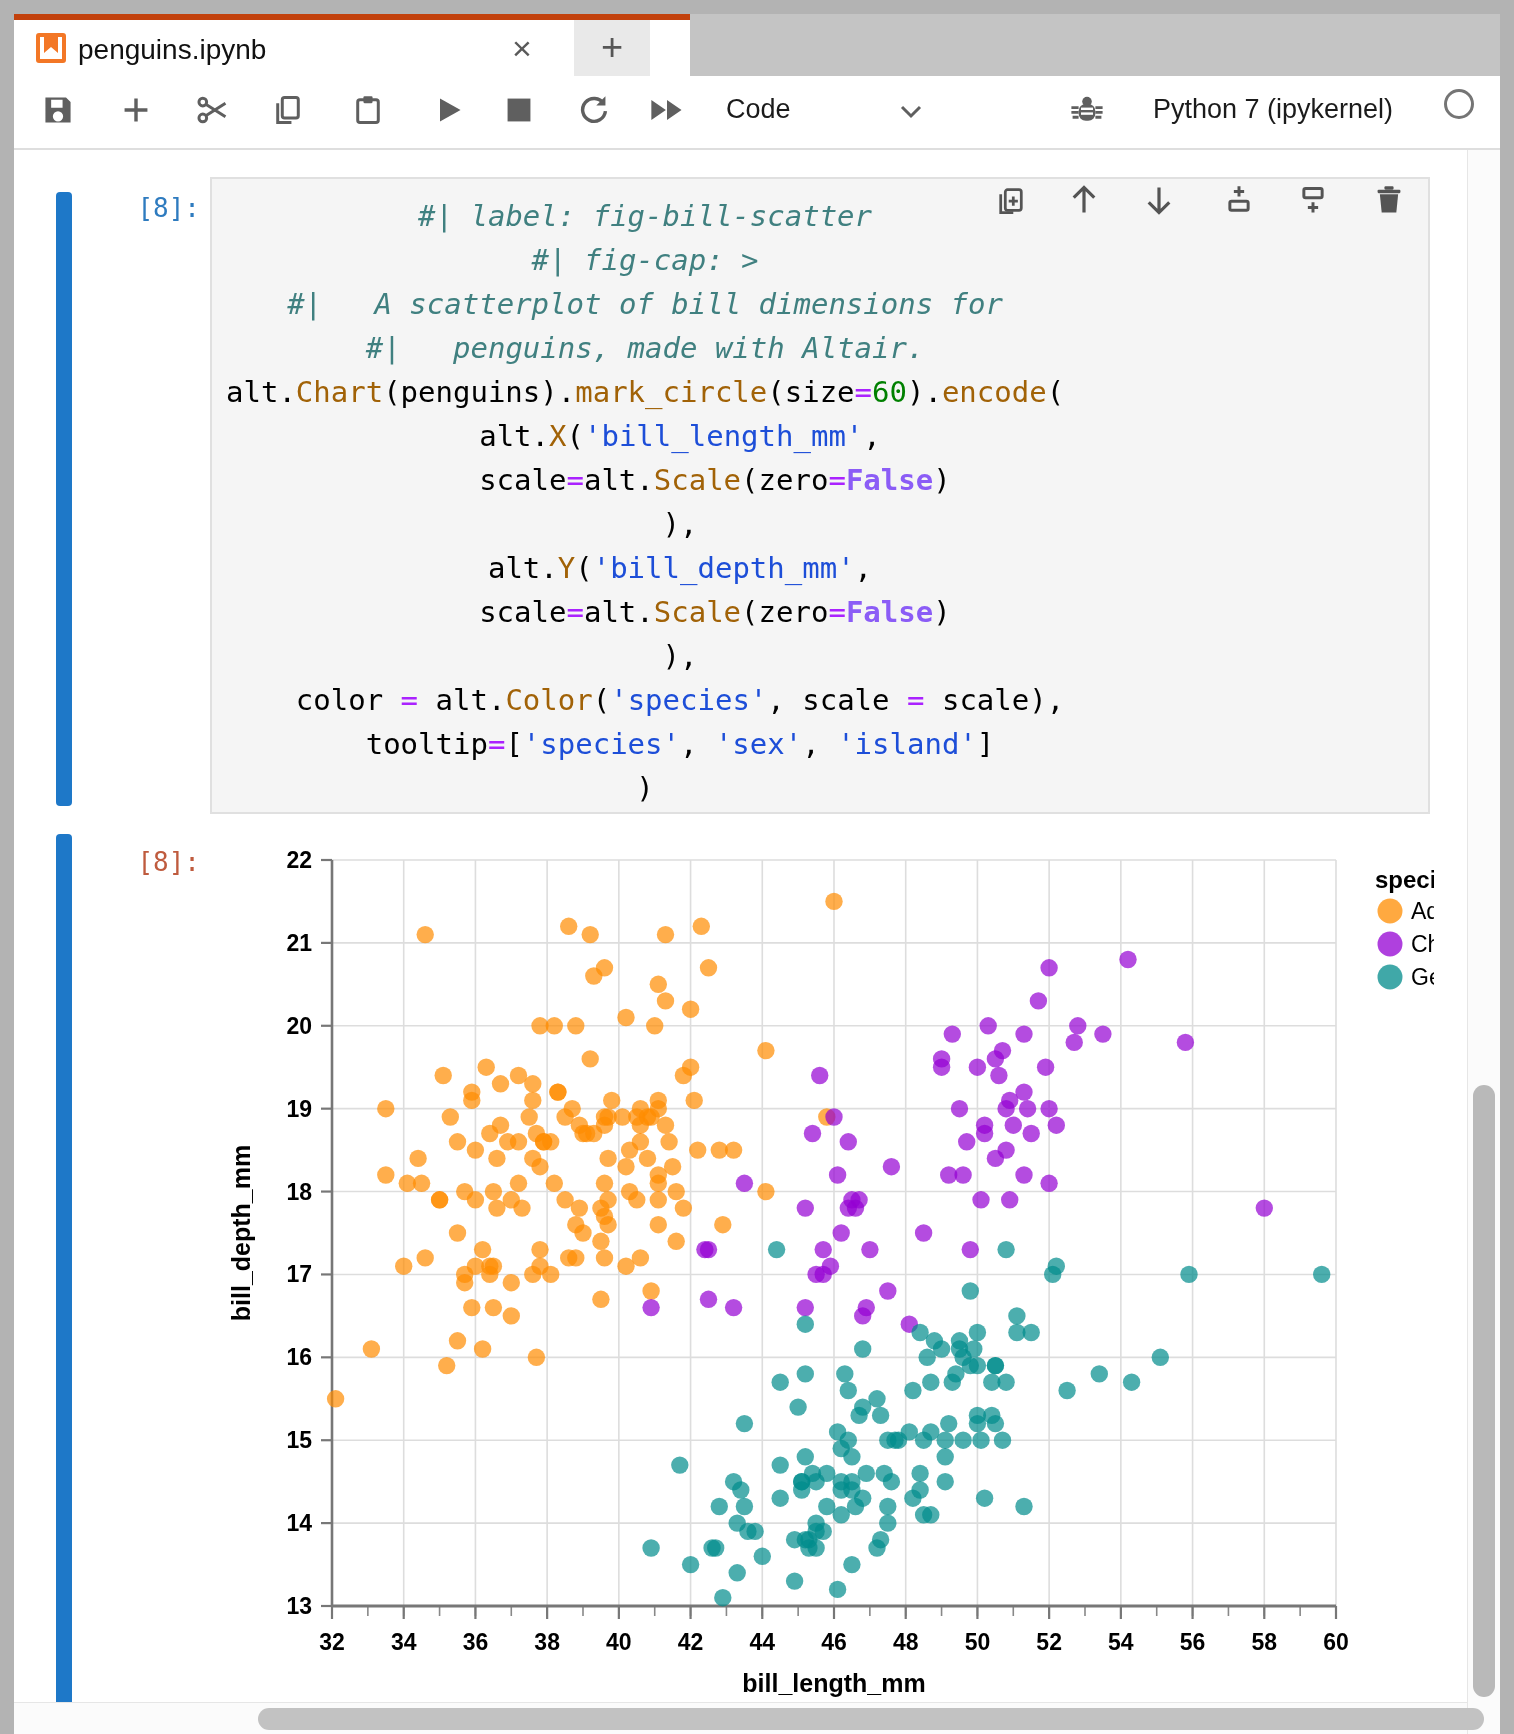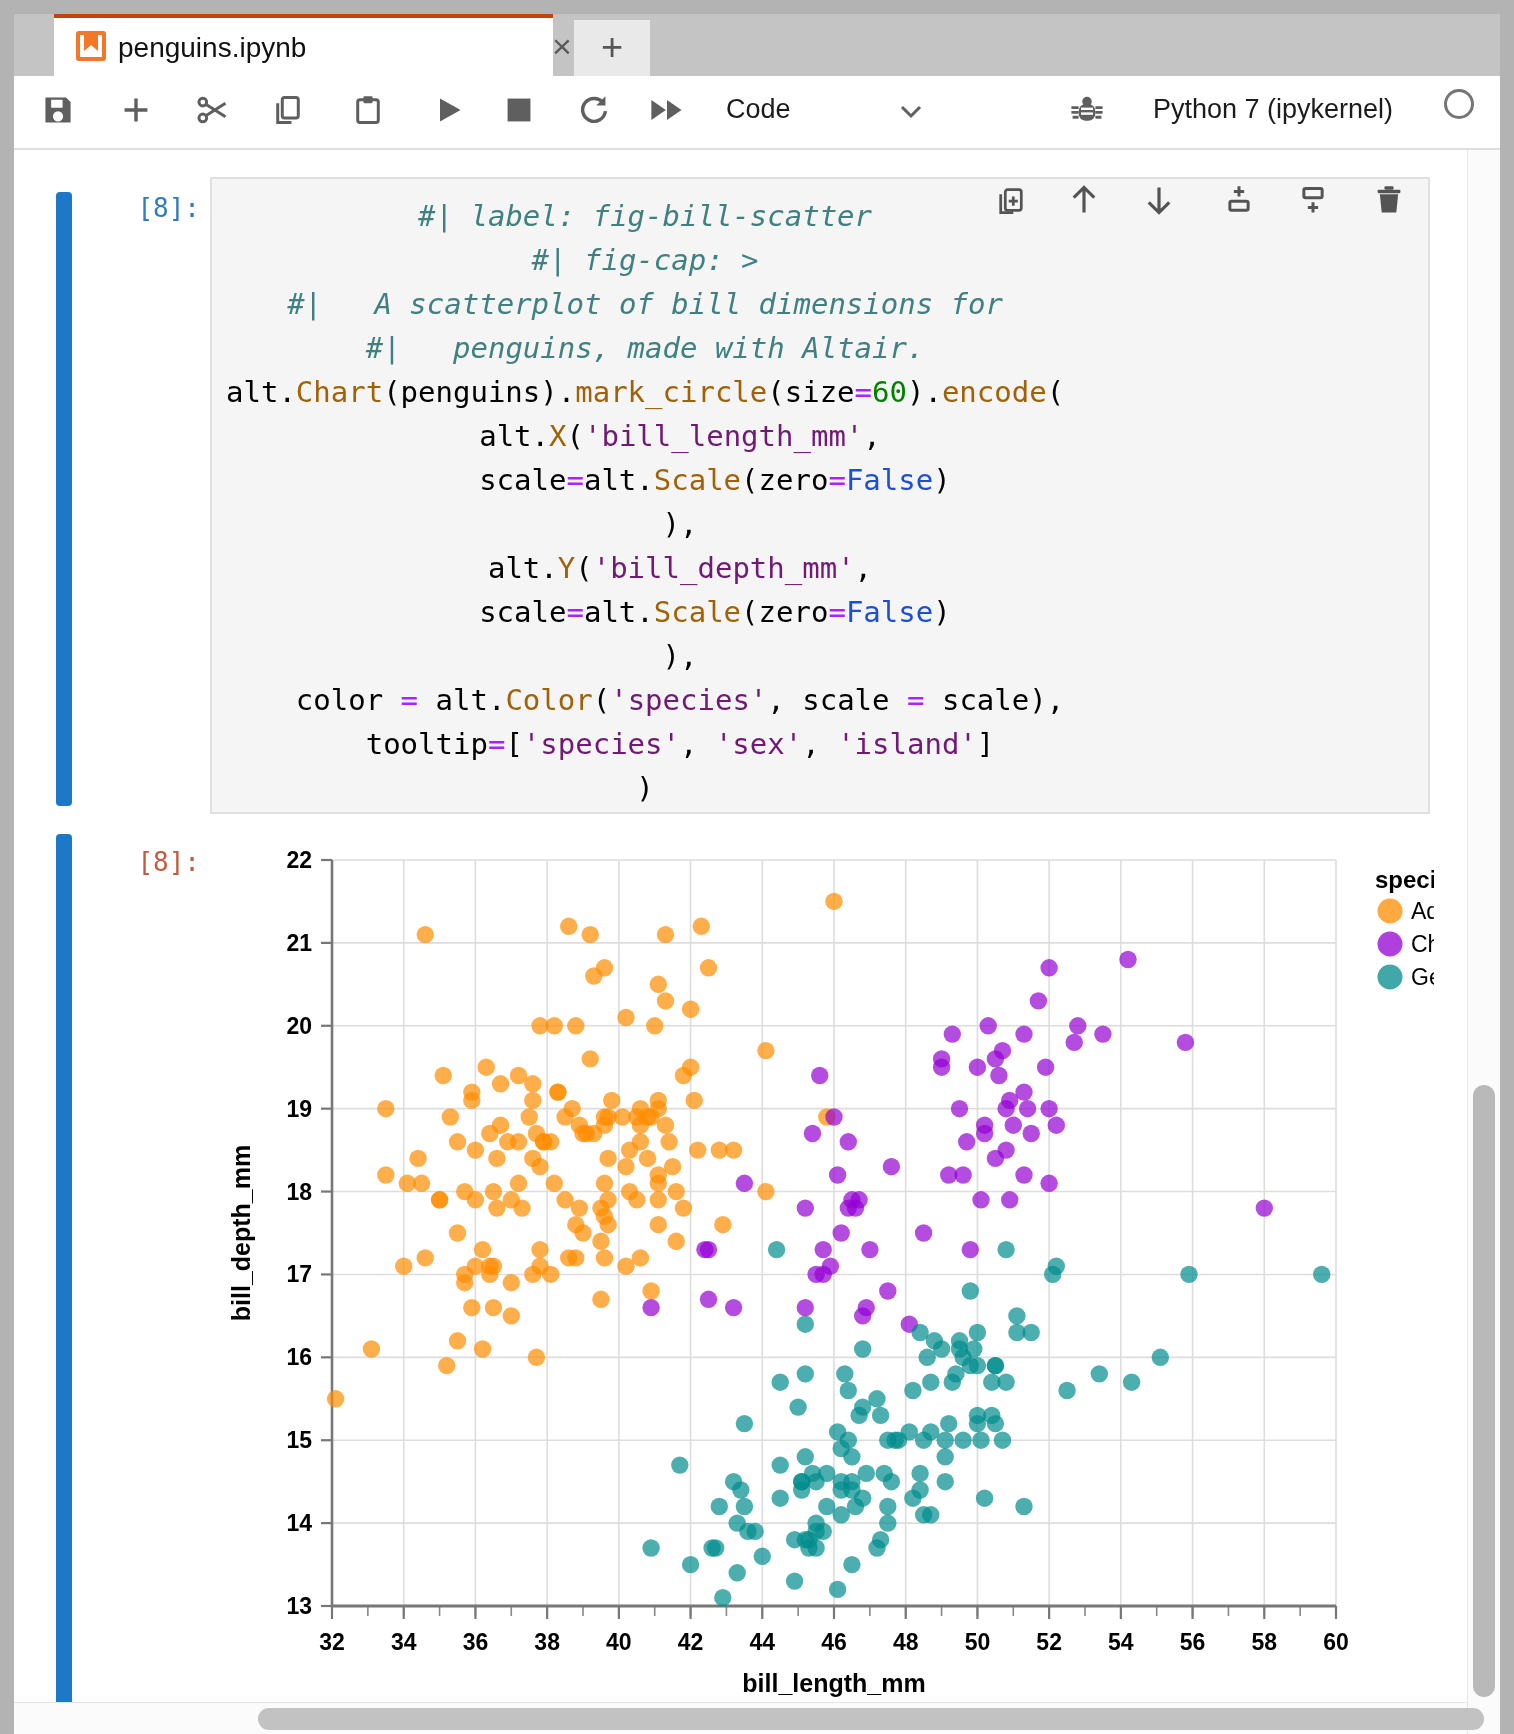--- a/index.html
+++ b/index.html
@@ -2,21 +2,21 @@
 <html><head>
 <meta charset="utf-8">
 <style>
   html,body{margin:0;padding:0;}
   .page{position:relative;width:1514px;height:1734px;background:#b3b3b3;overflow:hidden;
         font-family:"Liberation Sans",sans-serif;}
   .abs{position:absolute;}
   .win{left:14px;top:14px;width:1486px;height:1720px;background:#ffffff;}
   
   .tabbar{left:0;top:0;width:1486px;height:62px;background:#c4c4c4;}
-  .tab-active{left:0;top:0;width:499px;height:62px;background:#ffffff;border-top:4px solid #c2410c;box-sizing:border-box;margin-left:40px;}
+  .tab-active{left:0;top:0;width:676px;height:62px;background:#ffffff;border-top:6px solid #c2410c;box-sizing:border-box;}
   .tab-title{left:64px;top:14px;font-size:28px;color:#111;}
   .tab-close{left:498px;top:8px;font-size:34px;color:#5a5a5a;line-height:40px;}
   .newtab{left:560px;top:6px;width:76px;height:56px;background:#e9e9e9;color:#565656;
           font-size:38px;text-align:center;line-height:54px;}
   
   .nbicon{left:22px;top:13px;width:30px;height:30px;border:4px solid #f37726;border-radius:3px;box-sizing:border-box;background:#fff;}
   .nbicon .bm{position:absolute;left:4px;top:0px;width:14px;height:16px;background:#f37726;
               clip-path:polygon(0 0,100% 0,100% 100%,50% 62%,0 100%);}
   
   .toolbar{left:0;top:62px;width:1486px;height:72px;background:#ffffff;}
@@ -33,22 +33,22 @@
   .in-prompt{color:#2e7bbf;}
   .out-prompt{color:#bf5b3e;}
   .editor{left:196px;top:27px;width:1220px;height:637px;background:#f5f5f5;
           border:2px solid #e0e0e0;box-sizing:border-box;}
   .code{position:absolute;left:14px;top:15px;font-family:"DejaVu Sans Mono",monospace;
         font-size:29px;line-height:44px;white-space:pre;color:#000;text-align:center;}
   .tok-c{color:#408080;font-style:italic;}
   .tok-f{color:#a16207;}
   .tok-o{color:#aa22ff;}
   .tok-n{color:#008000;}
-  .tok-s{color:#701a75;}
-  .tok-k{color:#1d4ed8;font-weight:normal;}
+  .tok-s{color:#1d4ed8;}
+  .tok-k{color:#8b5cf6;font-weight:bold;}
   .celltb{top:34px;width:34px;height:34px;color:#545454;}
   .chart-wrap{left:206px;top:674px;width:1214px;height:880px;overflow:hidden;}
   
   .vtrack{left:1453px;top:136px;width:33px;height:1584px;background:#fbfbfb;border-left:1px solid #e6e6e6;box-sizing:border-box;}
   .vthumb{left:5px;top:935px;width:22px;height:612px;background:#b9b9b9;border-radius:11px;}
   .htrack{left:0;top:1688px;width:1453px;height:32px;background:#fbfbfb;border-top:1px solid #e6e6e6;box-sizing:border-box;}
   .hthumb{left:244px;top:5px;width:1226px;height:22px;background:#c2c2c2;border-radius:11px;}
 </style>
 </head>
 <body>

